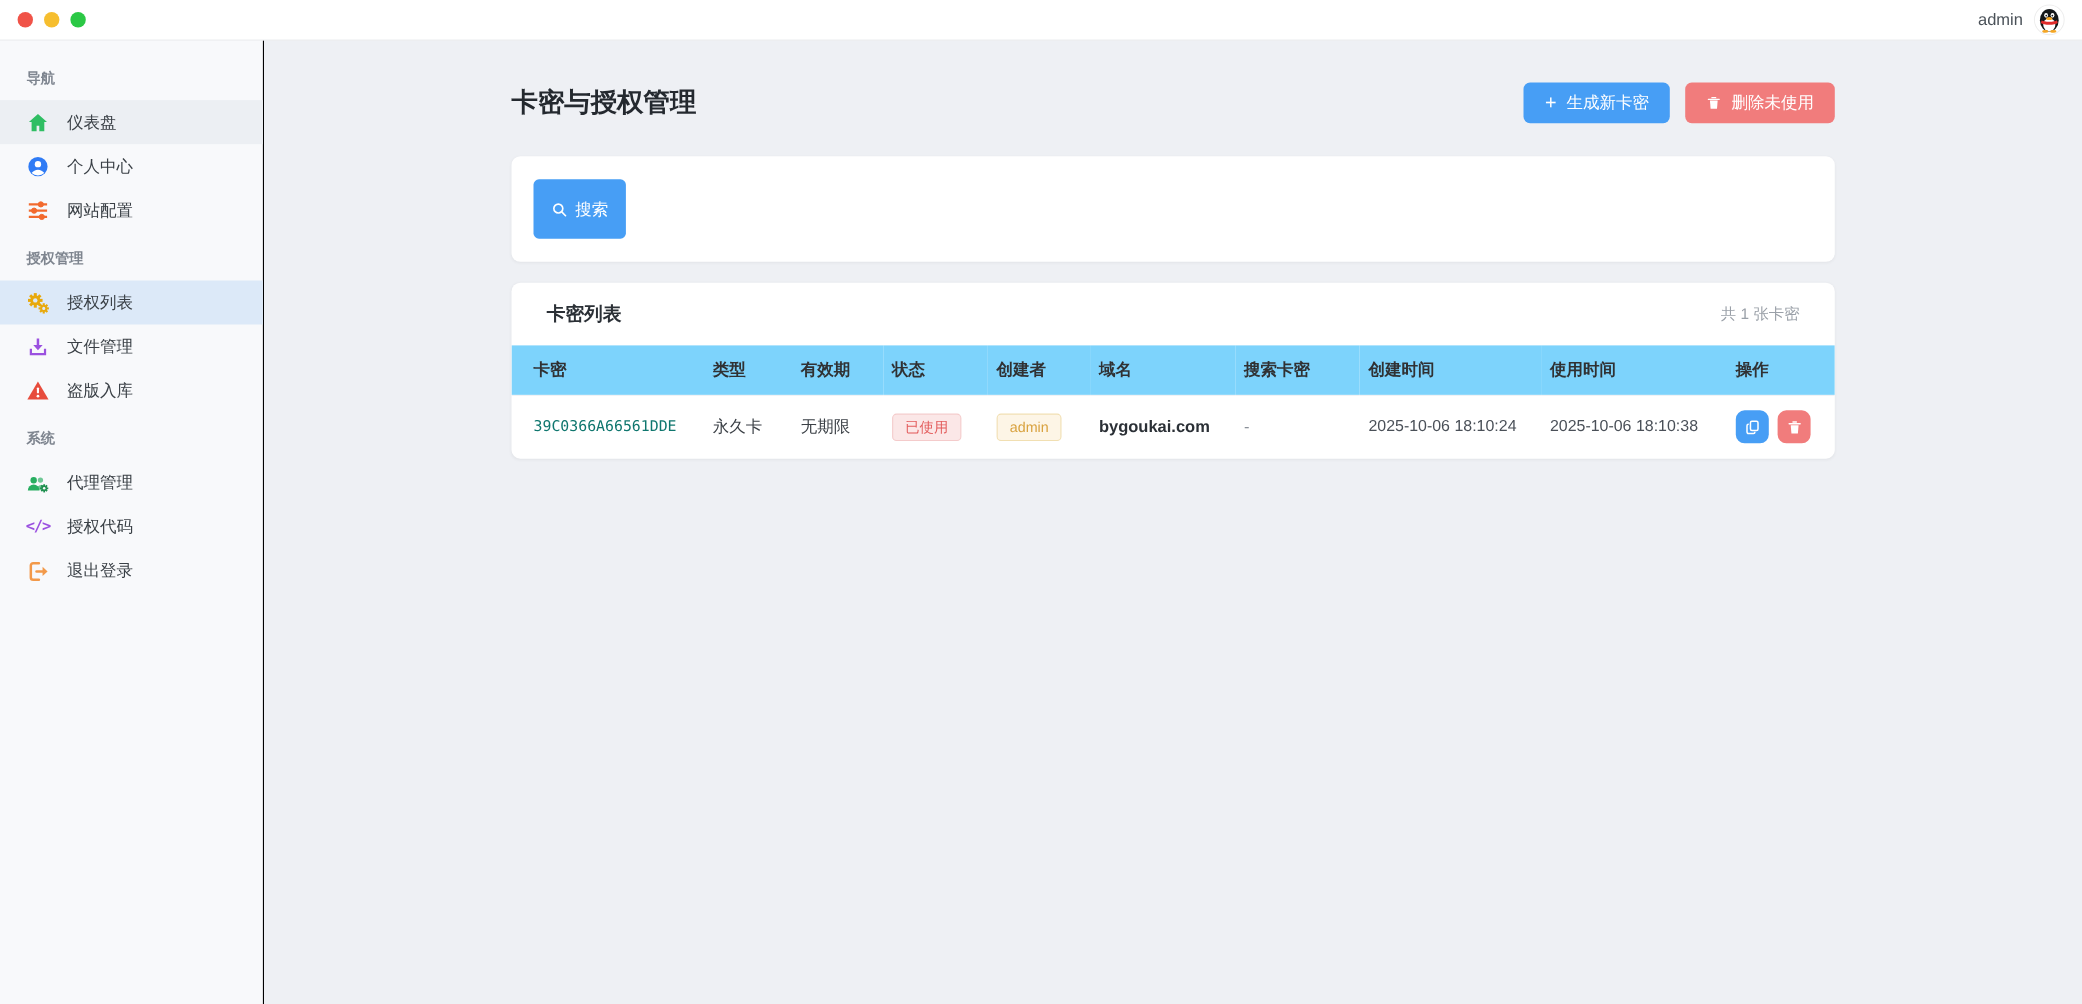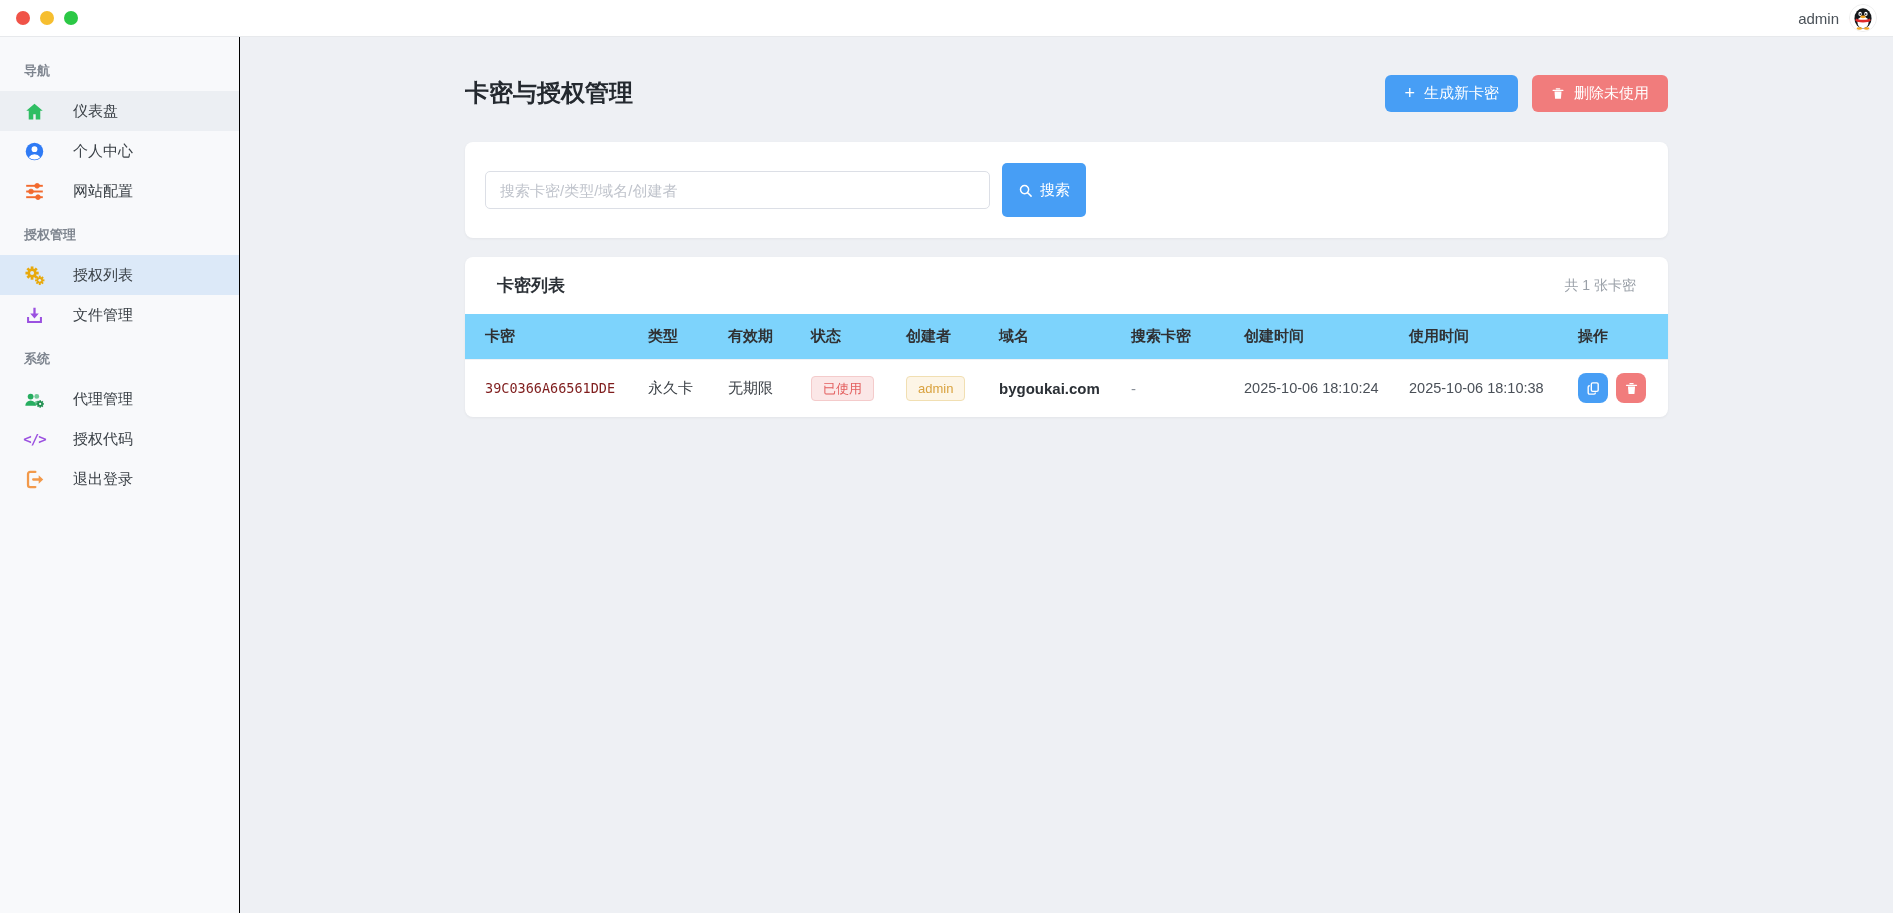--- a/index.html
+++ b/index.html
@@ -18,21 +18,21 @@
   .avatar { width: 28px; height: 28px; border-radius: 50%; overflow: hidden; background: #fff; border: 1px solid #eee; display: flex; }
 
   
   .app { display: flex; height: 876px; }
   .sidebar { width: 240px; background: #F8F9FB; border-right: 1px solid #000000; flex-shrink: 0; padding-top: 10px; }
   .main { flex: 1; overflow: hidden; }
   .content { width: 1203px; margin: 0 auto; }
 
   
   .section-label { font-size: 13px; font-weight: 700; color: #7E858F; padding: 15px 24px 11px; }
-  .side-item { display: flex; align-items: center; gap: 28px; height: 40px; padding: 0 24px; font-size: 15px; color: #3A4046; cursor: pointer; }
+  .side-item { display: flex; align-items: center; gap: 16px; height: 40px; padding: 0 24px; font-size: 15px; color: #3A4046; cursor: pointer; }
   .side-item.highlight { background: #ECEFF3; }
   .side-item.active { background: #DCE9F8; }
   .side-icon { width: 21px; height: 21px; display: flex; align-items: center; justify-content: center; flex-shrink: 0; }
   .side-icon svg { width: 100%; height: 100%; }
   .glyph-code { font-family: "DejaVu Sans Mono", monospace; font-weight: 700; font-size: 14px; color: #9B51E0; letter-spacing: -1px; }
 
   
   .page-head { display: flex; align-items: center; justify-content: space-between; margin-top: 36px; height: 40px; }
   .page-title { font-size: 24px; font-weight: 700; color: #24292F; }
   .head-actions { display: flex; gap: 14px; }
@@ -52,21 +52,21 @@
 
   .table-card { margin-top: 19px; overflow: hidden; }
   .card-head { height: 57px; display: flex; align-items: center; justify-content: space-between; padding: 0 32px; }
   .card-title { font-size: 17px; font-weight: 700; color: #2B3036; }
   .card-count { font-size: 14px; color: #9AA0A8; }
 
   table { width: 100%; border-collapse: collapse; table-layout: fixed; }
   thead th { background: #7dd3fc; height: 45px; text-align: left; font-size: 15px; font-weight: 700; color: #303133; padding: 0 8px; }
   th:first-child, td:first-child { padding-left: 20px; }
   tbody td { height: 58px; font-size: 15px; color: #3A3F45; padding: 0 8px; border-top: 1px solid #F0F2F5; }
-  .mono { font-family: "DejaVu Sans Mono", "Liberation Mono", monospace; font-size: 13.5px; color: #7f1d1d; }
+  .mono { font-family: "DejaVu Sans Mono", "Liberation Mono", monospace; font-size: 13.5px; color: #0f766e; }
   .bold-domain { font-weight: 700; color: #2B3036; }
   .muted { color: #8A9099; }
   .cell-date { color: #4A5058; font-size: 14.5px; }
 
   .badge { display: inline-block; padding: 5px 11px; border-radius: 4px; font-size: 13px; line-height: 1; }
   .badge-status { color: #E35D5D; background: #FBE7E7; border: 1px solid #F4CBCB; }
   .badge-creator { color: #D9A23F; background: #FDF5E6; border: 1px solid #F1DFB2; }
 
   .row-actions { display: flex; gap: 8px; }
   .icon-btn { width: 30px; height: 30px; border: none; border-radius: 8px; display: flex; align-items: center; justify-content: center; cursor: pointer; }
@@ -172,20 +172,30 @@
     <div class="side-item">
       <span class="side-icon">
         <svg viewBox="0 0 24 24" fill="#9B51E0">
           <path d="M10.7 3h2.6v6.8h3.6L12 15.4 7.1 9.8h3.6z"></path>
           <path d="M3.5 13.8h2.3v4.4h12.4v-4.4h2.3v6.7H3.5z"></path>
         </svg>
       </span>
       <span>文件管理</span>
     </div>
 
+    <div class="side-item">
+      <span class="side-icon">
+        <svg viewBox="0 0 24 24">
+          <path d="M12 2.2 23 20.8H1z" fill="#E74C3C"></path>
+          <rect x="10.9" y="8.2" width="2.2" height="6.2" rx="1" fill="#fff"></rect>
+          <circle cx="12" cy="17.3" r="1.4" fill="#fff"></circle>
+        </svg>
+      </span>
+      <span>盗版入库</span>
+    </div>
 
     <div class="section-label">系统</div>
 
     <div class="side-item">
       <span class="side-icon">
         <svg viewBox="0 0 26 24" fill="#27AE60">
           <circle cx="15.8" cy="8.2" r="3" opacity="0.65"></circle>
           <path d="M11.6 19.2a5.6 5.6 0 0 1 11.2 0z" opacity="0.65"></path>
           <circle cx="8.2" cy="8.4" r="3.6"></circle>
           <path d="M1.6 19.8a6.6 6.6 0 0 1 13.2 0z"></path>
@@ -237,21 +247,20 @@
               <path d="M3.5 6.5h17" stroke="#fff" stroke-width="2" stroke-linecap="round" fill="none"></path>
               <path d="M9 4h6" stroke="#fff" stroke-width="2" stroke-linecap="round" fill="none"></path>
               <path d="M6 8.5h12l-1 12.5H7z" fill="#fff"></path>
             </svg>
             <span>删除未使用</span>
           </button>
         </div>
       </div>
 
       <div class="card search-card">
-        <input class="search-input" type="text" placeholder="搜索卡密/类型/域名/创建者" style="">
         <button class="btn btn-primary btn-search">
           <svg viewBox="0 0 24 24">
             <circle cx="10.5" cy="10.5" r="6.5" fill="none" stroke="#fff" stroke-width="2.4"></circle>
             <line x1="15.5" y1="15.5" x2="21" y2="21" stroke="#fff" stroke-width="2.4" stroke-linecap="round"></line>
           </svg>
           <span>搜索</span>
         </button>
       </div>
 
       <div class="card table-card">

